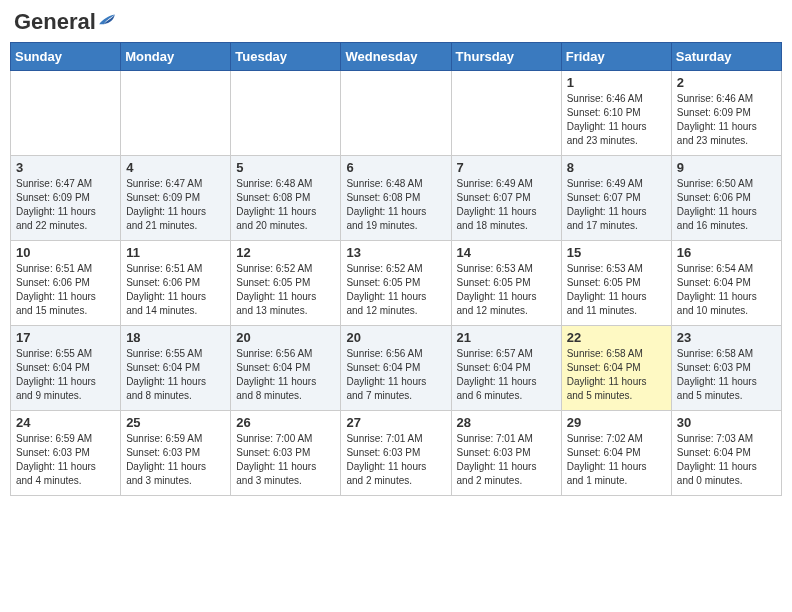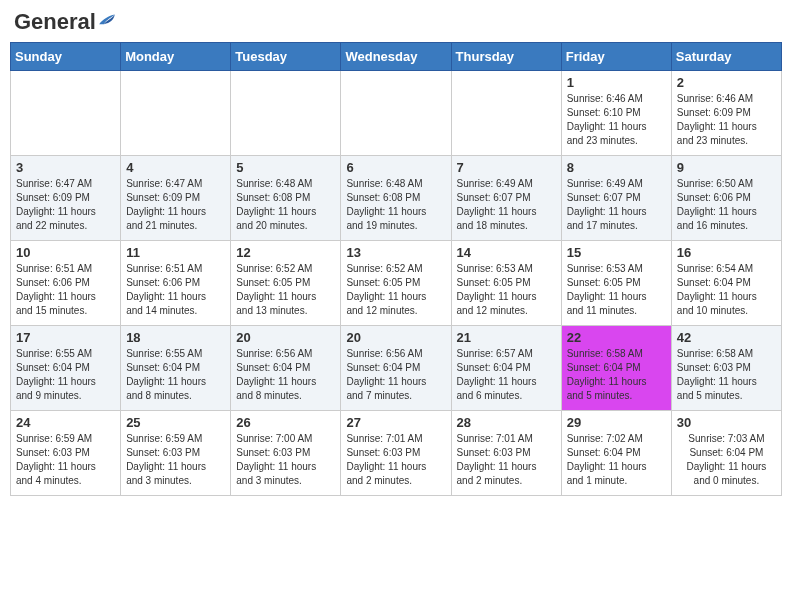--- a/index.html
+++ b/index.html
@@ -254,28 +254,28 @@
           <div class="day-info" style="white-space: pre-line;">Sunrise: 6:56 AM
 Sunset: 6:04 PM
 Daylight: 11 hours and 7 minutes.</div>
         </td>
         <td style="background: rgb(240, 244, 248);">
           <span class="day-number">21</span>
           <div class="day-info" style="white-space: pre-line;">Sunrise: 6:57 AM
 Sunset: 6:04 PM
 Daylight: 11 hours and 6 minutes.</div>
         </td>
-        <td style="background: #d946ef;">
+        <td style="background: #fef9c3;">
           <span class="day-number">22</span>
           <div class="day-info" style="white-space: pre-line;">Sunrise: 6:58 AM
 Sunset: 6:04 PM
 Daylight: 11 hours and 5 minutes.</div>
         </td>
         <td style="background: rgb(240, 244, 248);">
-          <span class="day-number">42</span>
+          <span class="day-number">23</span>
           <div class="day-info" style="white-space: pre-line;">Sunrise: 6:58 AM
 Sunset: 6:03 PM
 Daylight: 11 hours and 5 minutes.</div>
         </td>
       </tr>
       <tr>
         <td>
           <span class="day-number">24</span>
           <div class="day-info" style="white-space: pre-line;">Sunrise: 6:59 AM
 Sunset: 6:03 PM
@@ -306,19 +306,19 @@
 Daylight: 11 hours and 2 minutes.</div>
         </td>
         <td>
           <span class="day-number">29</span>
           <div class="day-info" style="white-space: pre-line;">Sunrise: 7:02 AM
 Sunset: 6:04 PM
 Daylight: 11 hours and 1 minute.</div>
         </td>
         <td>
           <span class="day-number">30</span>
-          <div class="day-info" style="white-space: pre-line; text-align: center;">Sunrise: 7:03 AM
+          <div class="day-info" style="white-space: pre-line;">Sunrise: 7:03 AM
 Sunset: 6:04 PM
 Daylight: 11 hours and 0 minutes.</div>
         </td>
       </tr>
     </tbody>
 </table>
 
 </body></html>

